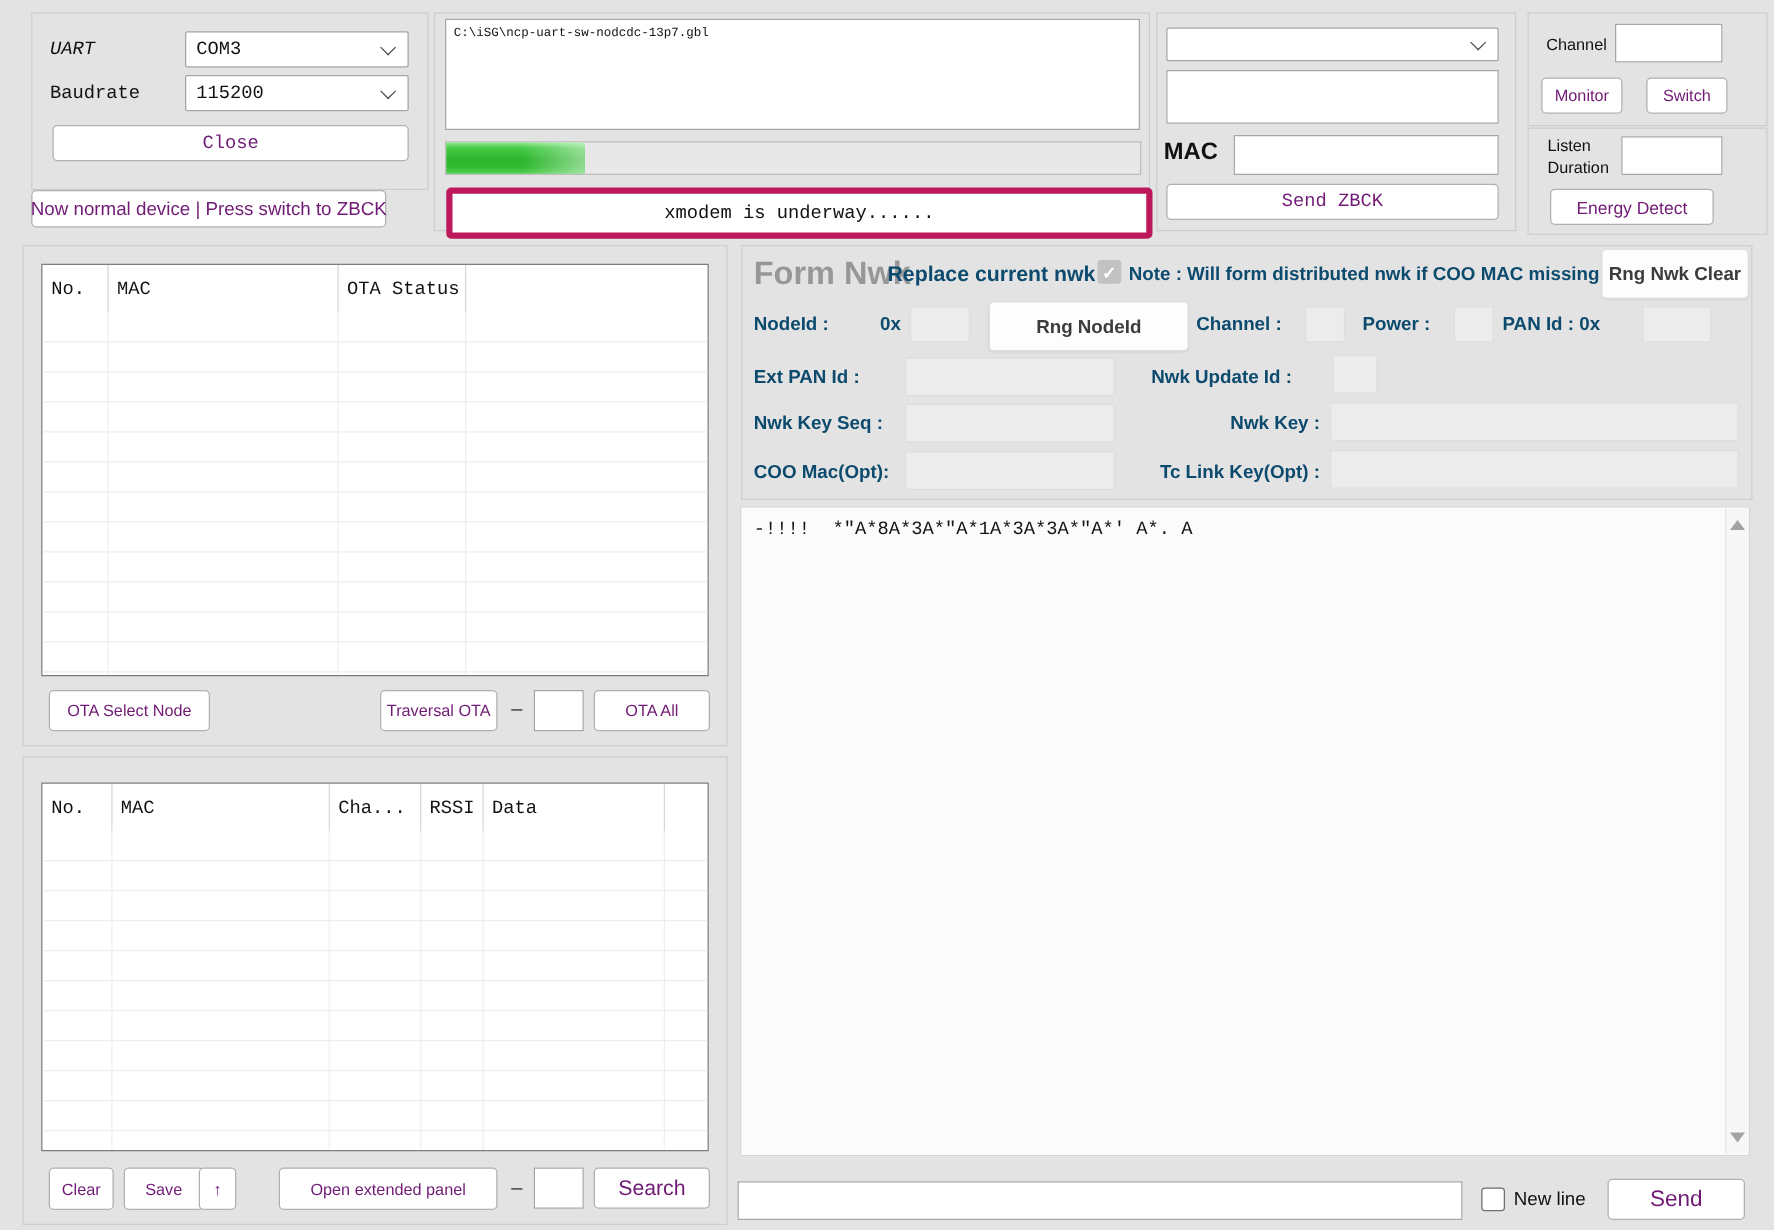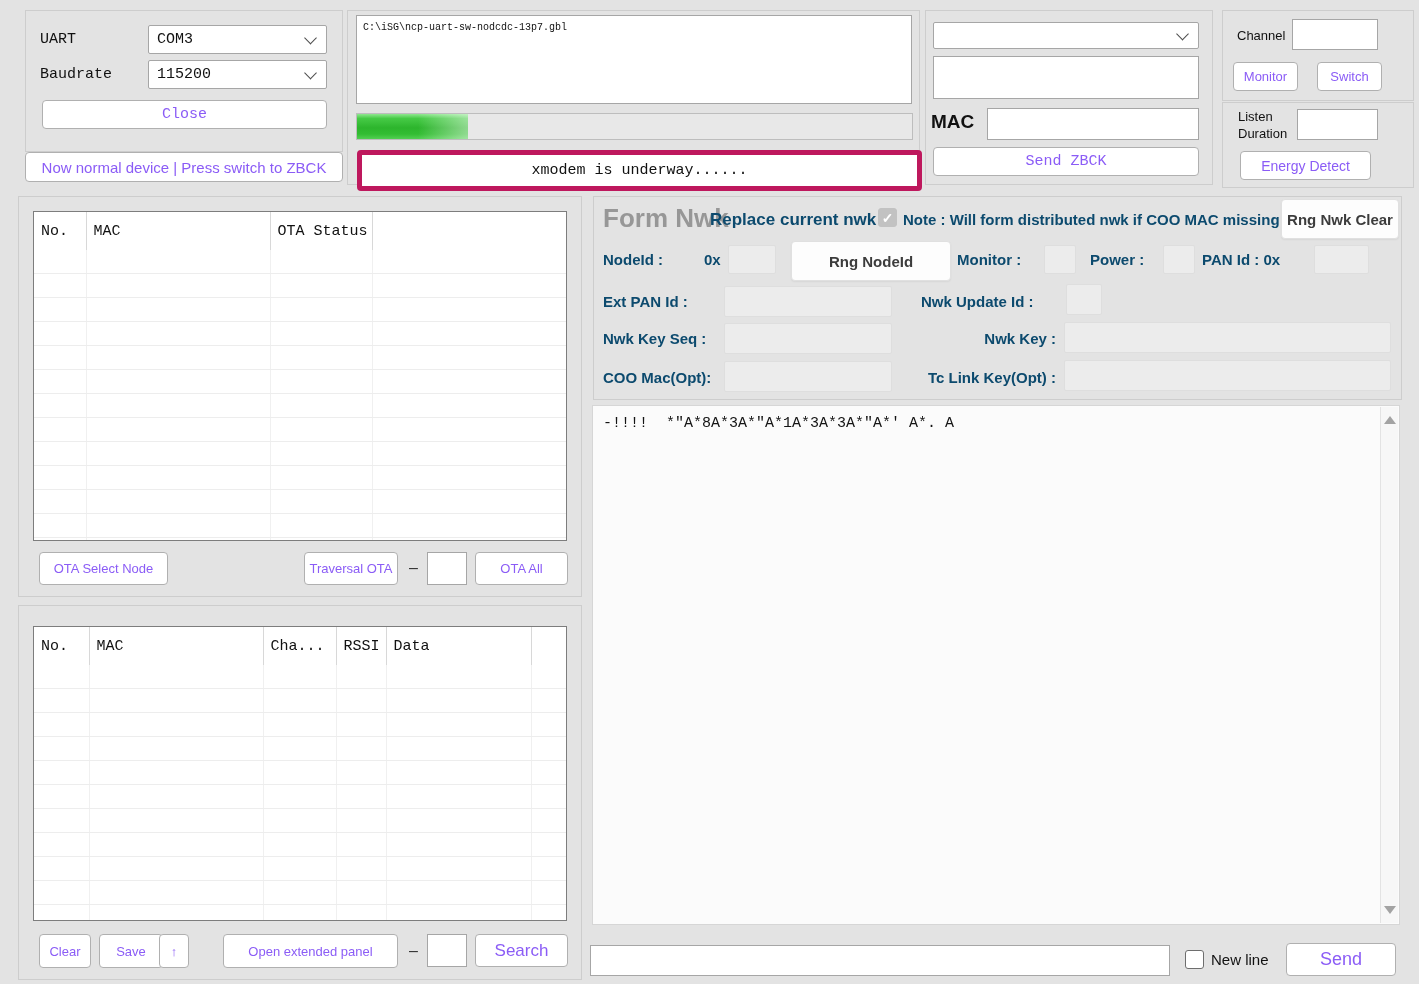--- a/index.html
+++ b/index.html
@@ -7,21 +7,21 @@
     width:1419px;height:984px;position:relative;overflow:hidden;
     background:#e3e3e3;
     font-family:"Liberation Sans", sans-serif;
     color:#111;
     -webkit-font-smoothing:antialiased;
   }
   .grp{position:absolute;border:1px solid #cdcdcd;}
   .mono{font-family:"Liberation Mono","DejaVu Sans Mono",monospace;}
   .btn{
     position:absolute;background:#fff;border:1px solid #b0b0b0;border-radius:4px;
-    display:flex;align-items:center;justify-content:center;font-size:15px;color:#8b5cf6;
+    display:flex;align-items:center;justify-content:center;font-size:15px;color:#701a75;
     box-sizing:border-box;white-space:nowrap;
   }
   .btn13{font-size:13px;}
   .sel{
     position:absolute;background:#fff;border:1px solid #a6a6a6;border-radius:2px;
     display:flex;align-items:center;box-sizing:border-box;padding-left:8px;font-size:15px;
   }
   .chev{
     position:absolute;right:11px;top:50%;width:8px;height:8px;
     border-right:1.6px solid #4d4d4d;border-bottom:1.6px solid #4d4d4d;
@@ -92,33 +92,33 @@
     border-left:6px solid transparent;border-right:6px solid transparent;border-top:8px solid #a3a3a3;
   }
   .bluebtn{border:5px solid #be185d;border-radius:4px;background:#fff;
     position:absolute;display:flex;align-items:center;justify-content:center;font-size:15px;}
   .formtitle{position:absolute;color:#979797;font-weight:bold;font-size:26px;}
 </style>
 </head>
 <body>
 
 <div class="grp" style="left:25px;top:10px;width:316px;height:140px;">
-  <div class="lbl mono" style="left:14px;top:20px;">UART</div>
+  <div class="lbl mono" style="left:14px;top:20px;font-style:italic;">UART</div>
   <div class="sel mono" style="left:122px;top:14px;width:179px;height:29px;">
     <span>COM3</span>
     <span class="chev"></span>
   </div>
   <div class="lbl mono" style="left:14px;top:55px;">Baudrate</div>
   <div class="sel mono" style="left:122px;top:49px;width:179px;height:29px;">
     <span>115200</span>
     <span class="chev"></span>
   </div>
   <div class="btn mono" style="left:16px;top:89px;width:285px;height:29px;">Close</div>
 </div>
-<div class="btn" style="left:25px;top:152px;width:318px;height:30px;font-size:15px;">Now normal device | Press switch to ZBCK</div>
+<div class="btn" style="left:25px;top:152px;width:284px;height:30px;font-size:15px;">Now normal device | Press switch to ZBCK</div>
 
 <div class="grp" style="left:347px;top:10px;width:571px;height:173px;">
   <div class="inp mono" style="left:8px;top:4px;width:556px;height:89px;align-items:flex-start;padding-top:6px;">
     <span>C:\iSG\ncp-uart-sw-nodcdc-13p7.gbl</span>
   </div>
   <div class="progress-track" style="left:8px;top:102px;width:557px;height:27px;">
     <div class="progress-fill" style="width: 20%;"></div>
   </div>
   <div class="bluebtn mono" style="left:9px;top:139px;width:555px;height:31px;">xmodem is underway......</div>
 </div>
@@ -270,21 +270,21 @@
   <div class="checkbox checked" style="left:284px;top:11px;">
     <span class="check">✓</span>
   </div>
   <div class="glabel" style="left:309px;top:14px;">Note : Will form distributed nwk if COO MAC missing</div>
   <div class="wbtn" style="left:687px;top:2px;width:116px;height:38px;">Rng Nwk Clear</div>
 
   <div class="glabel" style="left:9px;top:54px;">NodeId :</div>
   <div class="glabel" style="left:110px;top:54px;">0x</div>
   <div class="dfield" style="left:134px;top:48px;width:48px;height:29px;"></div>
   <div class="wbtn" style="left:197px;top:44px;width:158px;height:38px;">Rng NodeId</div>
-  <div class="glabel" style="left:363px;top:54px;">Monitor :</div>
+  <div class="glabel" style="left:363px;top:54px;">Channel :</div>
   <div class="dfield" style="left:450px;top:48px;width:32px;height:29px;"></div>
   <div class="glabel" style="left:496px;top:54px;">Power :</div>
   <div class="dfield" style="left:569px;top:48px;width:32px;height:29px;"></div>
   <div class="glabel" style="left:608px;top:54px;">PAN Id : 0x</div>
   <div class="dfield" style="left:720px;top:48px;width:55px;height:29px;"></div>
 
   <div class="glabel" style="left:9px;top:96px;">Ext PAN Id :</div>
   <div class="dfield" style="left:130px;top:89px;width:168px;height:31px;"></div>
   <div class="glabel" style="left:327px;top:96px;">Nwk Update Id :</div>
   <div class="dfield" style="left:472px;top:87px;width:36px;height:31px;"></div>

